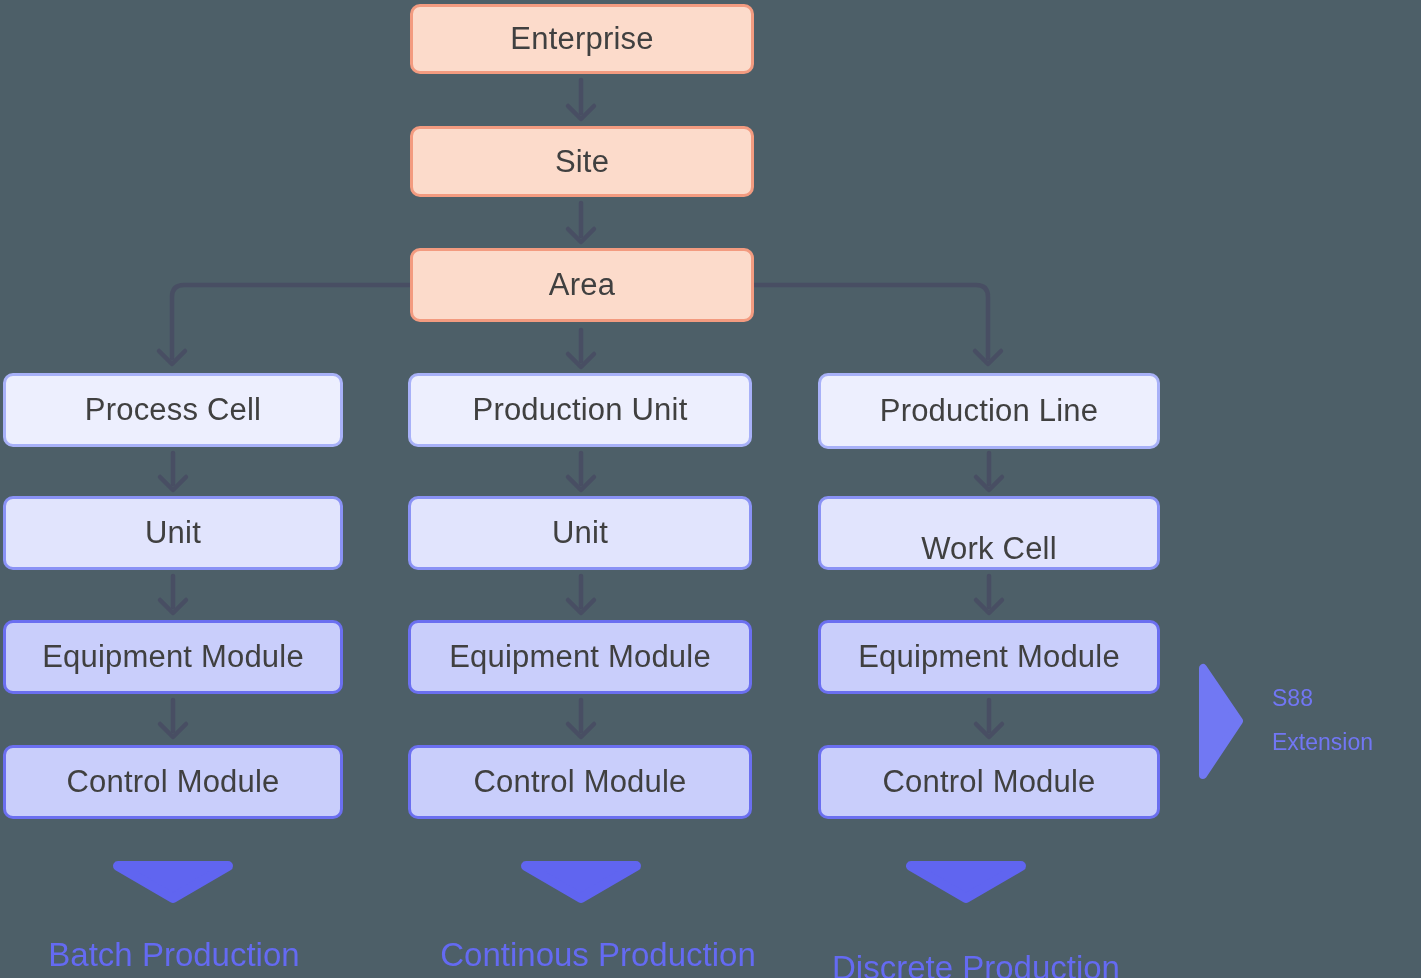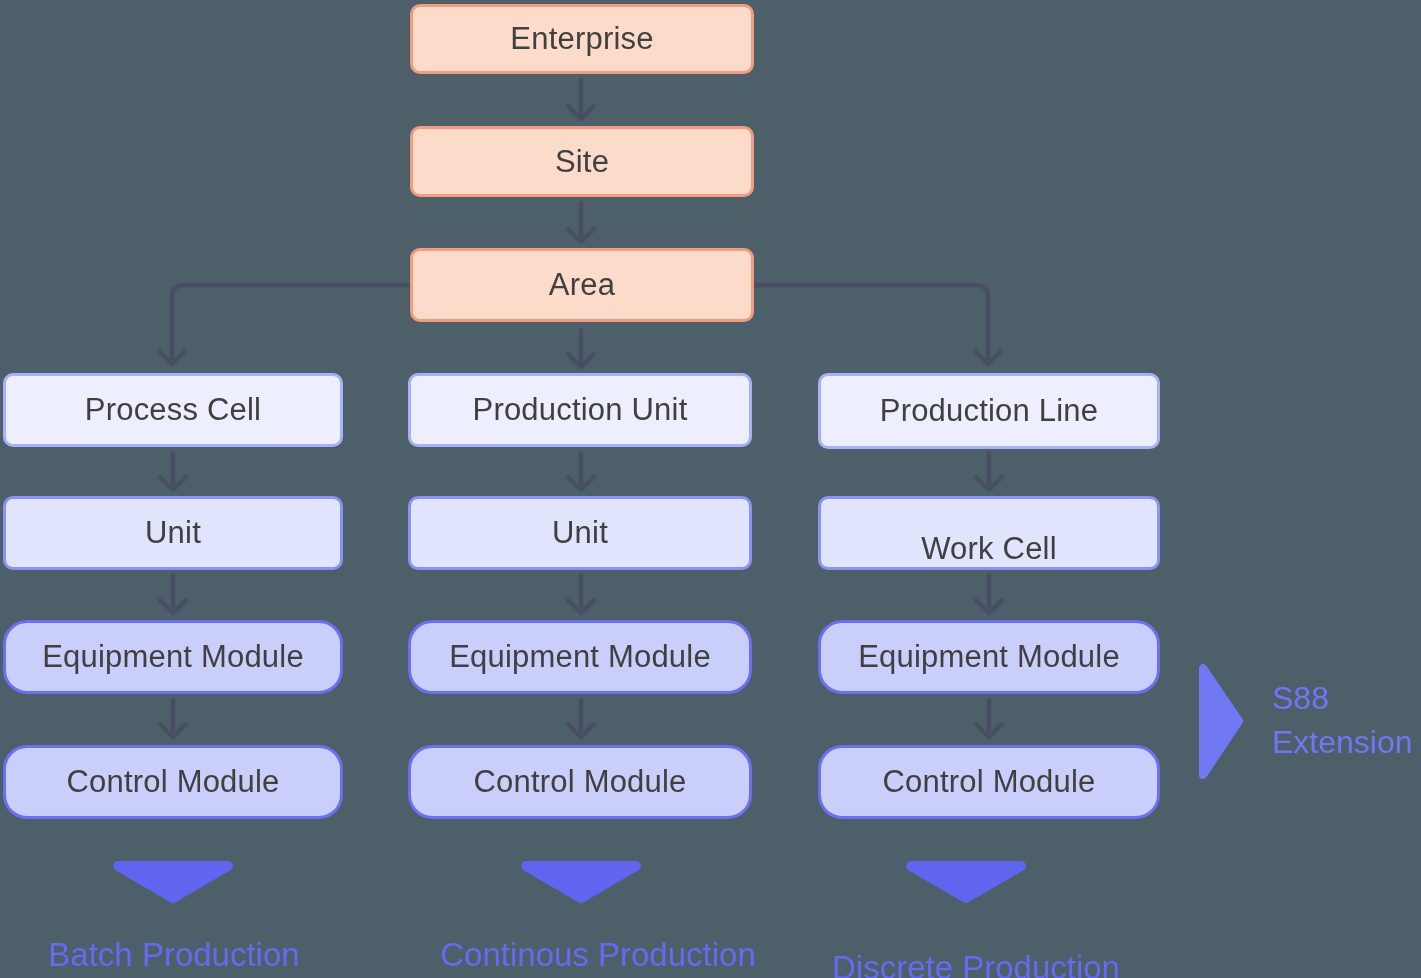--- a/index.html
+++ b/index.html
@@ -9,28 +9,28 @@
   }
   .overlay{position:absolute;left:0;top:0;width:1421px;height:978px;display:block;}
   .box{
     position:absolute;border-radius:10px;box-sizing:border-box;border:3px solid;
     display:flex;align-items:center;justify-content:center;
   }
   .box span{font-size:31px;font-weight:500;color:#404040;letter-spacing:.2px;}
   .peach{background:#FCDBCB;border-color:#F39B80;}
   .l1{background:#EDEFFE;border-color:#A8B1F8;}
   .l2{background:#E1E4FD;border-color:#8A92F5;}
-  .l3{background:#C9CEFB;border-color:#6B6FF0;border-radius:24px;}
+  .l3{background:#C9CEFB;border-color:#6B6FF0;}
   .footer-label{
     position:absolute;top:936px;transform:translateX(-50%);
     color:#646AF2;font-size:33px;font-weight:500;white-space:nowrap;
   }
   .s88-label{
     position:absolute;left:1272px;top:676px;color:#7176F4;
-    font-size:32px;font-weight:500;line-height:44px;white-space:nowrap;
+    font-size:23px;font-weight:500;line-height:44px;white-space:nowrap;
   }
   .s88-label span{display:block;}
 </style>
 </head>
 <body>
 
 <div class="canvas">
 
   <svg class="overlay" width="1421" height="978" viewBox="0 0 1421 978" fill="none" stroke="#484E63" stroke-width="4.5" stroke-linecap="round" stroke-linejoin="round">
 

